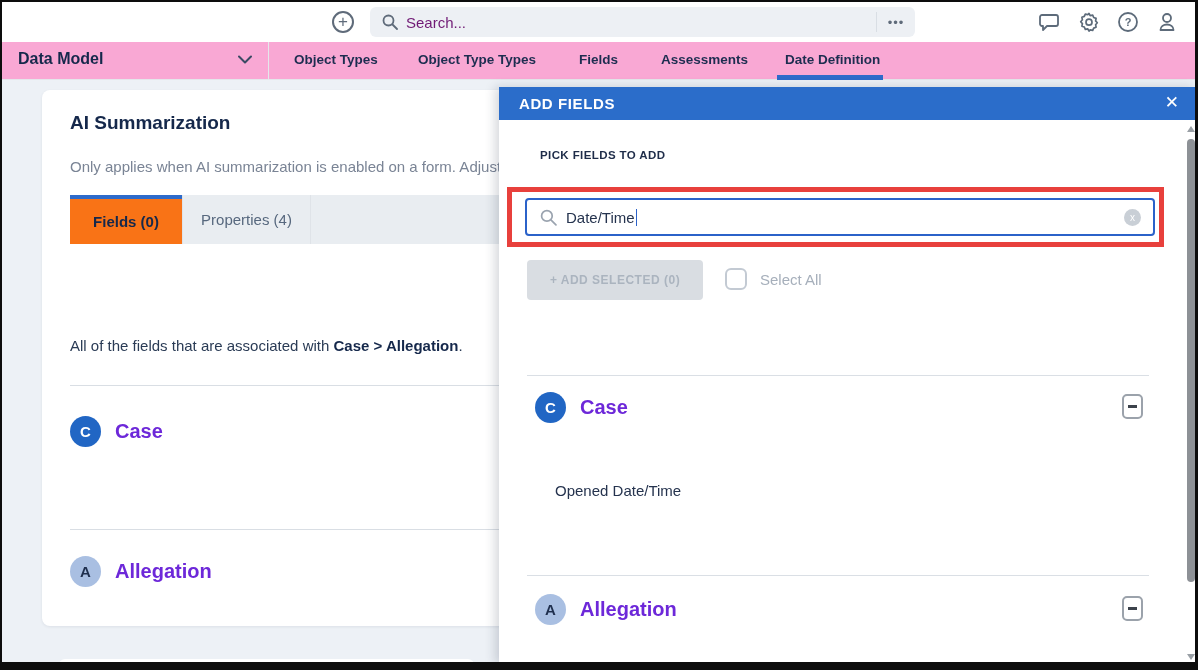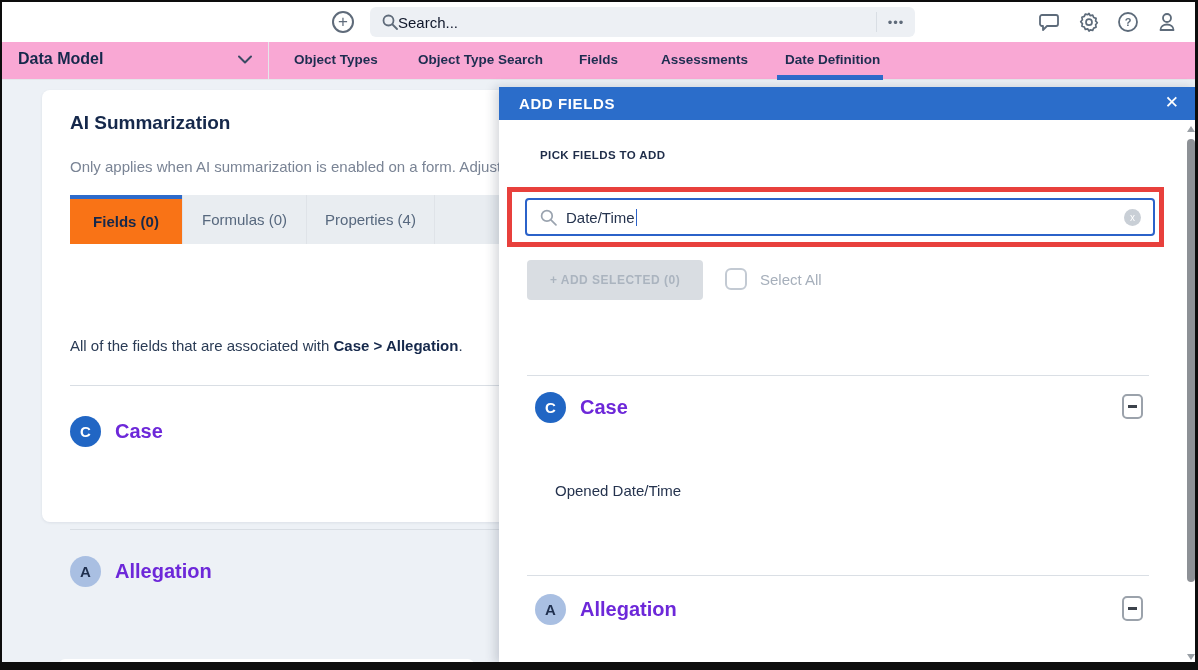--- a/index.html
+++ b/index.html
@@ -12,37 +12,37 @@
   .topbar { position:absolute; left:0; top:0; width:100%; height:40px; background:#ffffff; }
   .plus-circle {
     position:absolute; left:330px; top:9px; width:22px; height:22px; border:2px solid #5f6b7a;
     border-radius:50%; color:#5f6b7a; font-size:17px; line-height:18px; text-align:center; cursor:pointer;
   }
   .global-search {
     position:absolute; left:368px; top:5px; width:545px; height:30px; background:#edf0f4;
     border-radius:6px; display:flex; align-items:center;
   }
   .global-search .mag { margin-left:12px; }
-  .global-search .ph { color:#0f172a; font-size:15px; flex:1; }
+  .global-search .ph { margin-left:8px; color:#701a75; font-size:15px; flex:1; }
   .gs-divider { width:1px; height:20px; background:#d9dee4; }
   .gs-more { width:38px; text-align:center; color:#5f6b7a; font-size:13px; letter-spacing:1px; cursor:pointer; }
   .top-icons { position:absolute; right:16px; top:8px; display:flex; gap:15px; }
   .top-icons .ic { width:24px; height:24px; cursor:pointer; }
   
   .navrow { position:absolute; left:0; top:40px; width:100%; height:38px; background:#f9a8d4; border-bottom:1px solid #e4e7eb; }
   .module { position:absolute; left:16px; top:8px; font-size:16px; font-weight:bold; color:#15284b; cursor:pointer; }
   .module-chevron { position:absolute; left:236px; top:13px; }
   .nav-vdivider { position:absolute; left:266px; top:0; width:1px; height:38px; background:#e4e7eb; }
   .navtab { position:absolute; top:10px; font-size:13.5px; font-weight:bold; color:#1d2d50; cursor:pointer; white-space:nowrap; }
   .nav-underline { position:absolute; left:775px; bottom:-1px; width:106px; height:5px; background:#2e6bca; }
   
   .content { position:absolute; left:0; top:79px; width:100%; height:581px; background:#edf1f6; }
   
   .card {
-    position:absolute; left:40px; top:9px; width:650px; height:432px; background:#ffffff;
+    position:absolute; left:40px; top:9px; width:650px; height:536px; background:#ffffff;
     border-radius:8px; box-shadow:0 1px 3px rgba(30,40,60,.08);
   }
   .card-title { position:absolute; left:28px; top:22px; font-size:19px; font-weight:bold; color:#15284b; }
   .card-desc { position:absolute; left:28px; top:68px; width:600px; font-size:15px; color:#7a8495; white-space:nowrap; overflow:hidden; }
   .tabstrip { position:absolute; left:28px; top:105px; right:0; height:49px; display:flex; }
   .ctab { height:100%; display:flex; align-items:center; justify-content:center; font-size:15px; cursor:pointer; }
   .ctab.active { width:112px; background:#f97316; border-top:4px solid #2e6bca; font-weight:bold; color:#15284b; }
   .ctab.inactive { width:124px; background:#e9edf1; color:#57687e; border-left:1px solid #dfe3e8; }
   .ctab.filler { flex:1; background:#e9edf1; border-left:1px solid #dfe3e8; }
   .card-info { position:absolute; left:28px; top:247px; font-size:15px; color:#2a3b55; white-space:nowrap; }
@@ -147,36 +147,35 @@
 
   <div class="navrow">
     <span class="module">Data Model</span>
     <span class="module-chevron">
       <svg width="14" height="9" viewBox="0 0 14 9">
           <polyline points="1,1.5 7,7.5 13,1.5" fill="none" stroke="#3b4a63" stroke-width="2" stroke-linecap="round" stroke-linejoin="round"></polyline>
         </svg>
     </span>
     <span class="nav-vdivider"></span>
     <span class="navtab" style="left:292px">Object Types</span>
-    <span class="navtab" style="left:416px">Object Type Search</span>
+    <span class="navtab" style="left:416px">Object Type Types</span>
     <span class="navtab" style="left:577px">Fields</span>
     <span class="navtab" style="left:659px">Assessments</span>
     <span class="navtab" style="left:783px">Date Definition</span>
     <span class="nav-underline"></span>
   </div>
 
   <div class="content">
 
     <div class="card">
       <div class="card-title">AI Summarization</div>
       <div class="card-desc">Only applies when AI summarization is enabled on a form. Adjust the</div>
 
       <div class="tabstrip">
         <div class="ctab active">Fields (0)</div>
-        <div class="ctab inactive">Formulas (0)</div>
         <div class="ctab inactive" style="width:128px">Properties (4)</div>
         <div class="ctab filler"></div>
       </div>
 
       <div class="card-info">
         <span>All of the fields that are associated with </span><b>Case &gt; Allegation</b><span>.</span>
       </div>
 
       <div class="hdiv" style="top:295px"></div>
 

